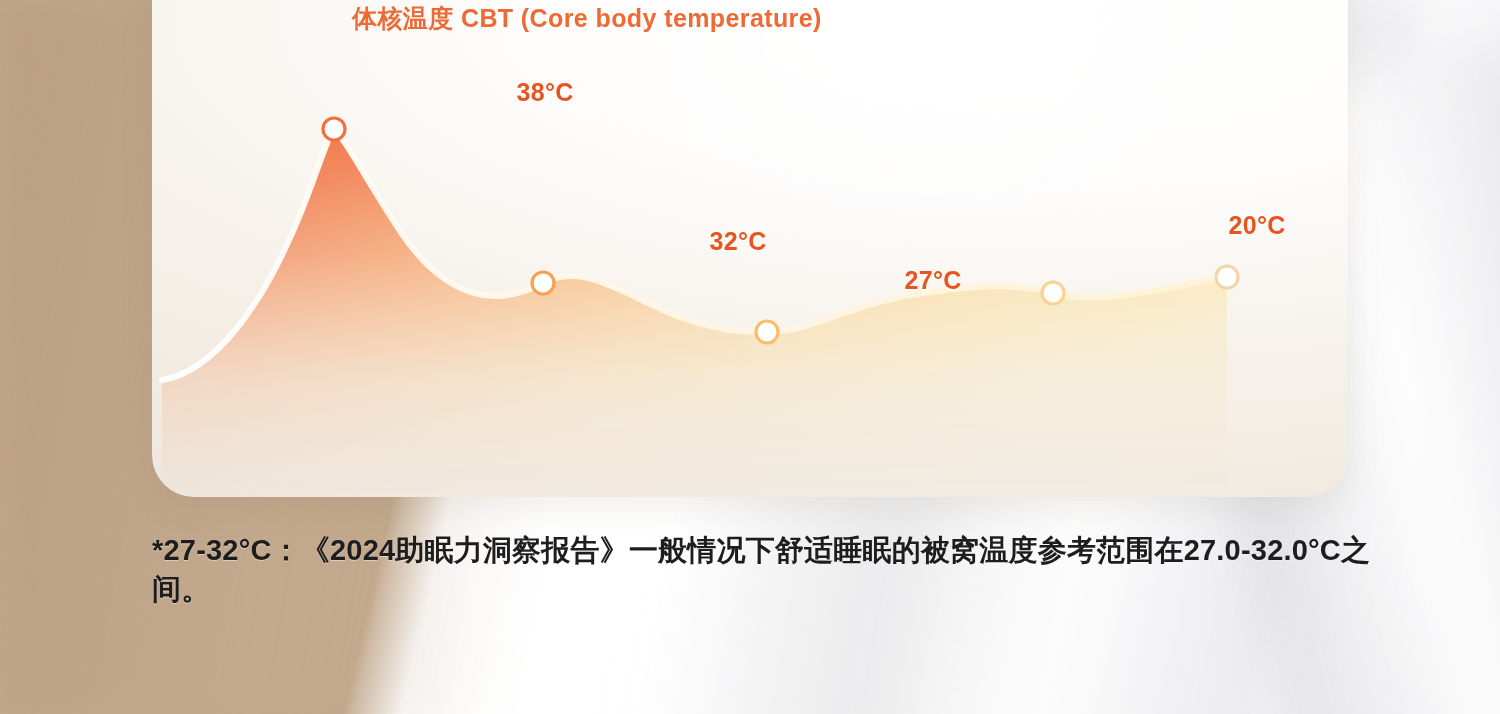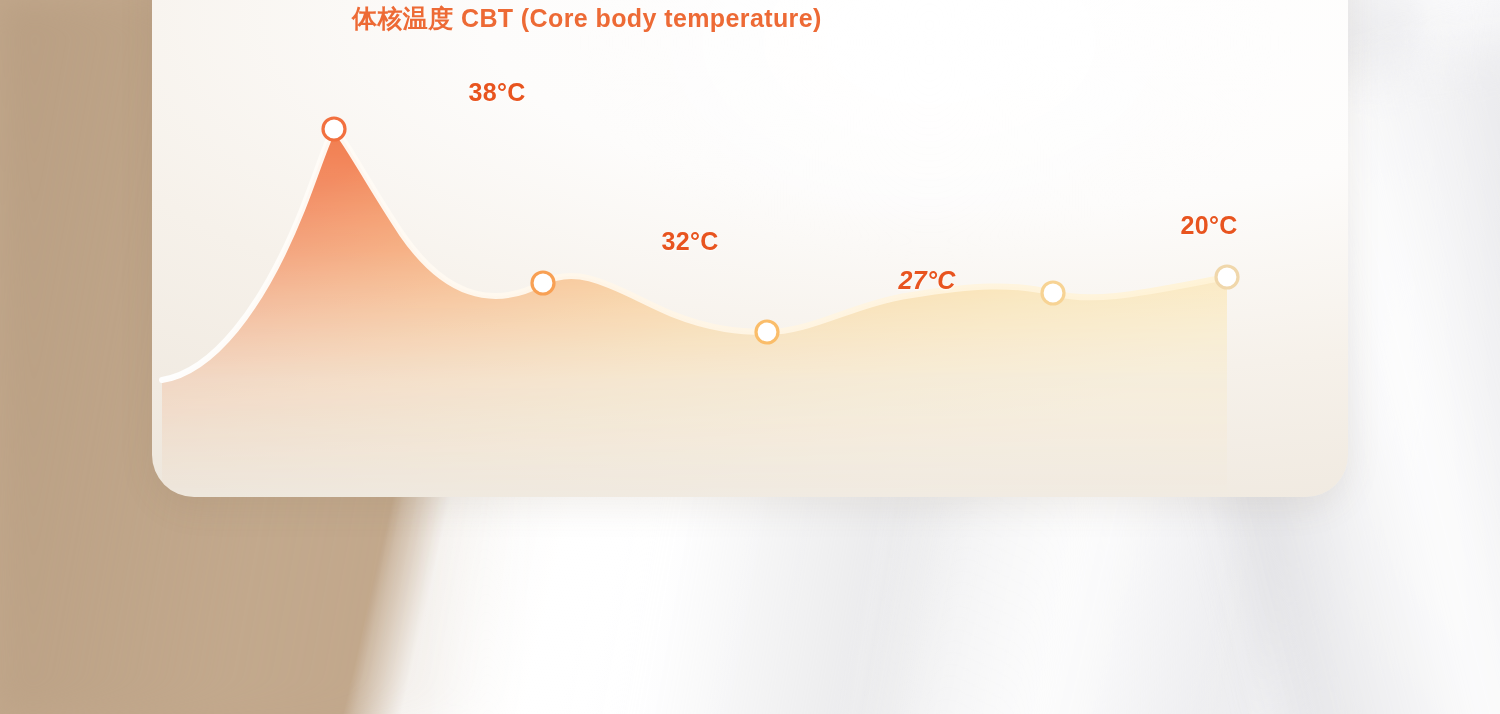--- a/index.html
+++ b/index.html
@@ -81,20 +81,21 @@
   
   #chart-svg { position:absolute; left:0; top:0; width:1196px; height:587px; z-index:3; }
 
   
   .val-label {
     position:absolute; z-index:7;
     font-size:25px; font-weight:700; letter-spacing:.3px;
     color:#e8541f; white-space:nowrap;
     transform:translateX(-50%);
     text-shadow:0 1px 2px rgba(255,255,255,.85);
+    margin-left:48px;
   }
 
   
   #caption {
     position:absolute; left:152px; top:531px; width:1258px;
     font-size:29px; font-weight:700; line-height:1.34;
     color:#1d1d1d; letter-spacing:.2px;
     z-index:8;
     text-shadow:0 1px 1px rgba(255,255,255,.45);
   }
@@ -199,19 +200,20 @@
         <circle cx="901" cy="383" r="5" fill="#ffffff"></circle>
         <circle cx="1075" cy="367" r="11" fill="#ffffff" stroke="#f0d7ab" stroke-width="3.2"></circle>
         <circle cx="1075" cy="367" r="5" fill="#ffffff"></circle>
       </g>
     </svg>
 
     <div id="chart-title">体核温度 CBT (Core body temperature)</div>
 
     <div class="val-label" style="left:345px; top:168px;">38°C</div>
     <div class="val-label" style="left:538px; top:317px;">32°C</div>
-    <div class="val-label" style="left:775px; top:356px;font-style:italic;">27°C</div>
+    <div class="val-label" style="left:733px; top:356px;">27°C</div>
     <div class="val-label" style="left:1057px; top:301px;">20°C</div>
 
   </div>
 
+  <div id="caption">*27-32°C：《2024助眠力洞察报告》一般情况下舒适睡眠的被窝温度参考范围在27.0-32.0°C之间。</div>
 
 </div>
 
 </body></html>

